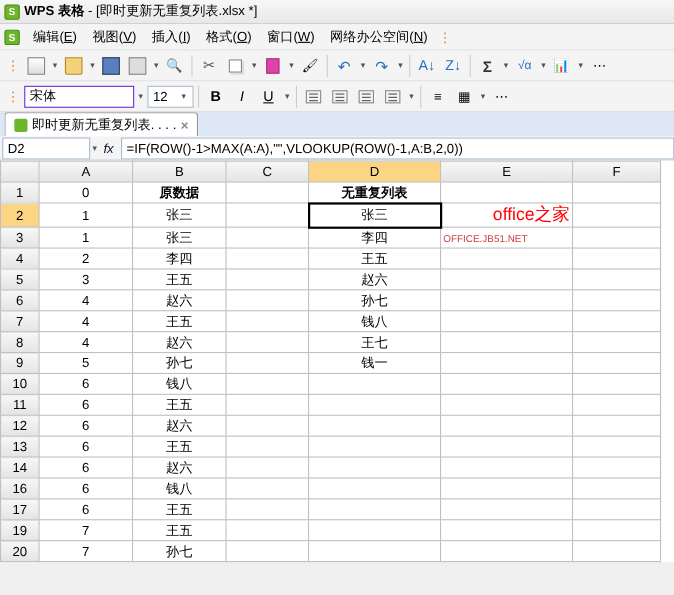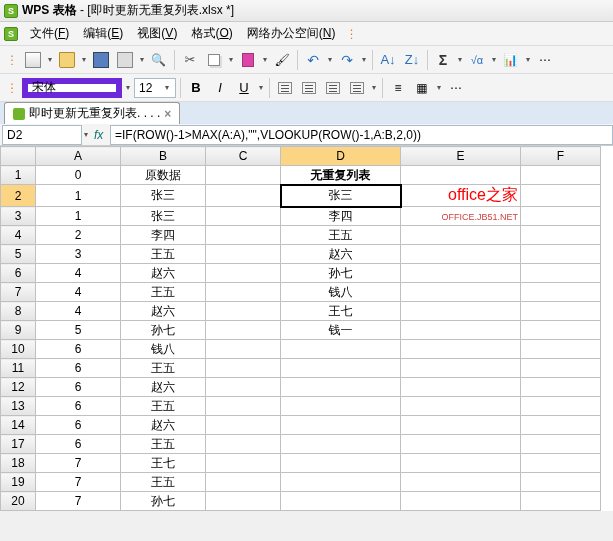--- a/index.html
+++ b/index.html
@@ -8,29 +8,29 @@
 .app-icon { width:14px; height:14px; background:#6fb52c; border:1px solid #4a8a1a; border-radius:2px; margin-right:4px; display:inline-flex; align-items:center; justify-content:center; color:#fff; font-size:9px; font-weight:bold; }
 .menubar { background:#f4f4f4; height:24px; display:flex; align-items:center; padding:0 4px; gap:2px; border-bottom:1px solid #ddd; }
 .menu-item { padding:2px 6px; cursor:default; }
 .menu-item u { text-decoration:underline; }
 .menu-dot { color:#e67e22; margin:0 2px; }
 .toolbar { background:#f4f4f4; height:28px; display:flex; align-items:center; padding:0 4px; gap:2px; border-bottom:1px solid #ddd; }
 .tb-btn { width:22px; height:22px; display:inline-flex; align-items:center; justify-content:center; border:1px solid transparent; cursor:default; }
 .tb-sep { width:1px; height:20px; background:#ccc; margin:0 2px; }
 .tb-drop { width:8px; display:inline-flex; align-items:center; justify-content:center; color:#555; font-size:8px; cursor:default; }
 .format-bar { background:#f4f4f4; height:28px; display:flex; align-items:center; padding:0 4px; gap:2px; border-bottom:1px solid #ddd; }
-.font-sel { width:100px; height:20px; border:6px solid #6d28d9; background:#fff; padding:0 4px; display:flex; align-items:center; cursor:default; }
+.font-sel { width:100px; height:20px; border:1px solid #6d28d9; background:#fff; padding:0 4px; display:flex; cursor:default; }
 .size-sel { width:42px; height:20px; border:1px solid #abc; background:#fff; padding:0 4px; display:flex; align-items:center; justify-content:space-between; cursor:default; }
 .tab-bar { background:#dde8f4; height:22px; display:flex; align-items:flex-end; padding:0 4px; }
 .tab { background:#fff; border:1px solid #999; border-bottom:none; padding:2px 8px; margin-right:2px; border-radius:3px 3px 0 0; display:flex; align-items:center; gap:4px; cursor:default; }
 .tab-icon { width:12px; height:12px; background:#6fb52c; border-radius:2px; display:inline-block; }
 .tab-close { color:#888; font-weight:bold; cursor:pointer; }
 .namebox-bar { background:#f4f4f4; height:22px; display:flex; align-items:center; border-bottom:1px solid #ccc; }
 .name-box { width:80px; height:20px; border:1px solid #abc; background:#fff; padding:0 4px; display:flex; align-items:center; margin-left:2px; }
-.fx-btn { width:20px; padding:0 4px; color:#0f766e; font-style:italic; cursor:default; }
+.fx-btn { width:20px; padding:0 4px; color:#0f172a; font-style:italic; cursor:default; }
 .formula-box { flex:1; height:20px; background:#fff; border:1px solid #abc; padding:0 4px; display:flex; align-items:center; font-family:monospace; font-size:11px; }
 .sheet-area { position:relative; background:#fff; }
 table.grid { border-collapse:collapse; table-layout:fixed; }
 table.grid td, table.grid th { border:1px solid #c0c0c0; height:19px; padding:0 2px; overflow:hidden; white-space:nowrap; text-align:center; background:#fff; font-size:12px; }
 table.grid th { background:linear-gradient(#f7f7f7,#e4e4e4); font-weight:normal; text-align:center; }
 .corner { width:35px; background:linear-gradient(#f7f7f7,#e4e4e4); }
 .col-a { width:85px; } .col-b { width:85px; } .col-c { width:75px; } .col-d { width:120px; } .col-e { width:120px; } .col-f { width:80px; }
 th.row-h { width:35px; }
 th.sel-col { background:#fbd583 !important; }
 th.sel-row { background:#fbd583 !important; }
@@ -46,24 +46,25 @@
 
 <div class="titlebar">
   <span class="app-icon">S</span>
   <b>WPS 表格</b>
   <span>&nbsp;</span>
   <span>- [即时更新无重复列表.xlsx *]</span>
 </div>
 
 <div class="menubar">
   <span class="app-icon">S</span>
-  <span class="menu-item"><span>文件</span>(<u>F</u>)</span>
   <span class="menu-item"><span>编辑</span>(<u>E</u>)</span>
   <span class="menu-item"><span>视图</span>(<u>V</u>)</span>
+  <span class="menu-item"><span>插入</span>(<u>I</u>)</span>
   <span class="menu-item"><span>格式</span>(<u>O</u>)</span>
+  <span class="menu-item"><span>窗口</span>(<u>W</u>)</span>
   <span class="menu-item"><span>网络办公空间</span>(<u>N</u>)</span>
   <span class="menu-dot">⋮</span>
 </div>
 
 <div class="toolbar">
   <span class="menu-dot">⋮</span>
   <span class="tb-btn">
       <span class="ico i-new"></span>
     </span>
     <span class="tb-drop">▾</span>
@@ -202,21 +203,21 @@
       <th>C</th>
       <th class="sel-col">D</th>
       <th>E</th>
       <th>F</th>
     </tr>
   </thead>
   <tbody id="gridbody">
         <tr>
           <th class="row-h">1</th>
           <td>0</td>
-          <td style="font-weight: normal;">原数据</td>
+          <td style="font-weight: bold;">原数据</td>
           <td></td>
           <td style="font-weight: bold;">无重复列表</td>
           <td></td>
           <td></td>
         </tr>
         <tr>
           <th class="row-h sel-row">2</th>
           <td>1</td>
           <td>张三</td>
           <td></td>
@@ -225,21 +226,21 @@
             <div class="watermark"><span class="big">office之家</span></div>
           </td>
           <td></td>
         </tr>
         <tr>
           <th class="row-h">3</th>
           <td>1</td>
           <td>张三</td>
           <td></td>
           <td>李四</td>
-          <td style="text-align: right;">
+          <td style="text-align: left;">
             <div class="watermark"><span class="small">OFFICE.JB51.NET</span></div>
           </td>
           <td></td>
         </tr>
         <tr>
           <th class="row-h">4</th>
           <td>2</td>
           <td>李四</td>
           <td></td>
           <td>王五</td>
@@ -330,32 +331,32 @@
         <tr>
           <th class="row-h">14</th>
           <td>6</td>
           <td>赵六</td>
           <td></td>
           <td></td>
           <td></td>
           <td></td>
         </tr>
         <tr>
+          <th class="row-h">16</th>
+          <td>6</td>
+          <td>钱八</td>
+          <td></td>
+          <td></td>
+          <td></td>
+          <td></td>
+        </tr>
+        <tr>
           <th class="row-h">17</th>
           <td>6</td>
           <td>王五</td>
-          <td></td>
-          <td></td>
-          <td></td>
-          <td></td>
-        </tr>
-        <tr>
-          <th class="row-h">18</th>
-          <td>7</td>
-          <td>王七</td>
           <td></td>
           <td></td>
           <td></td>
           <td></td>
         </tr>
         <tr>
           <th class="row-h">19</th>
           <td>7</td>
           <td>王五</td>
           <td></td>

